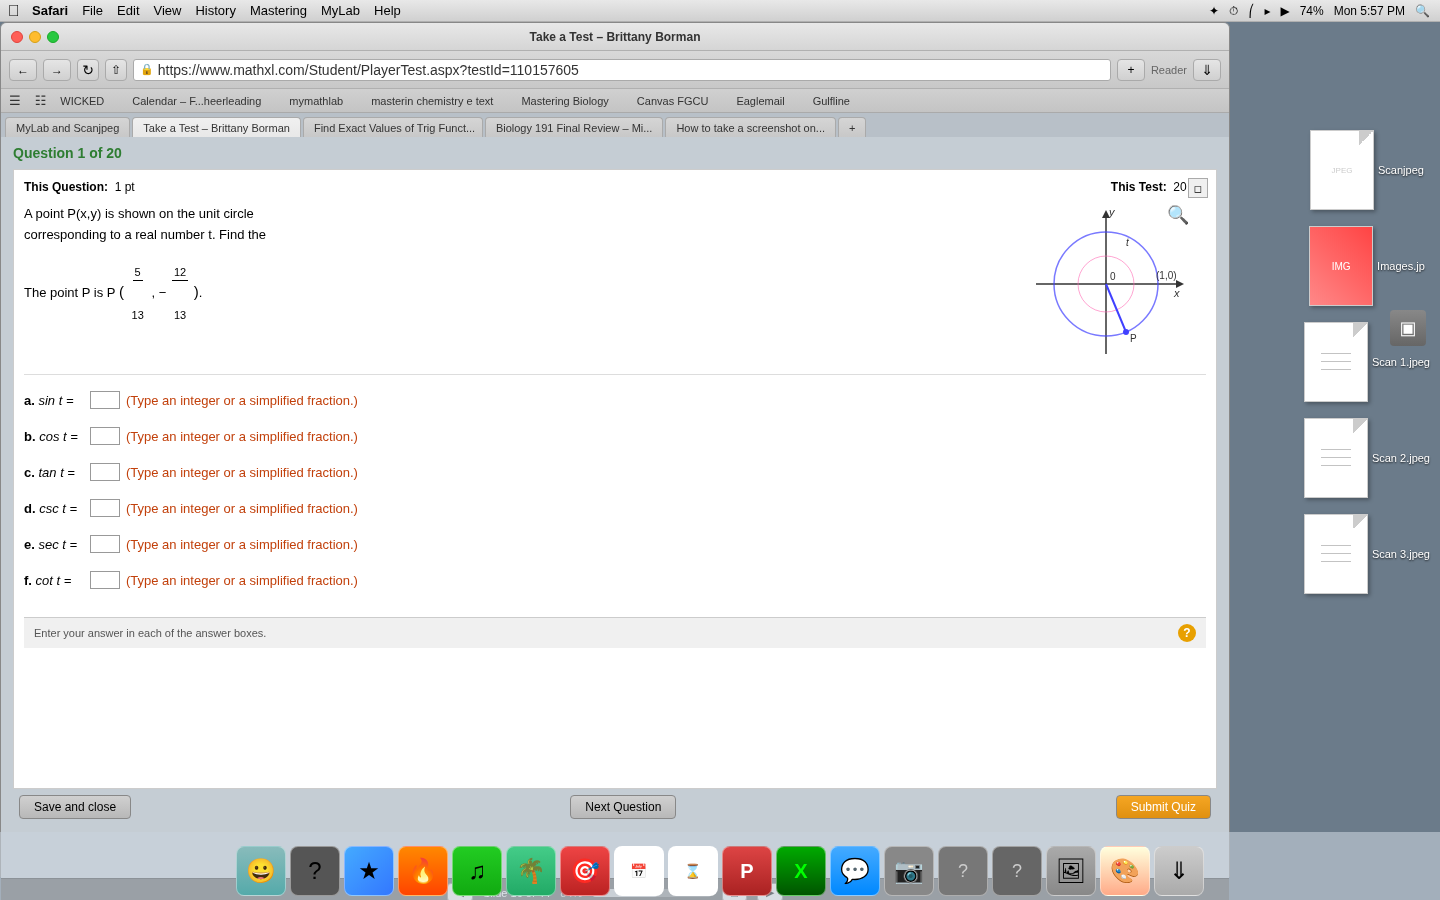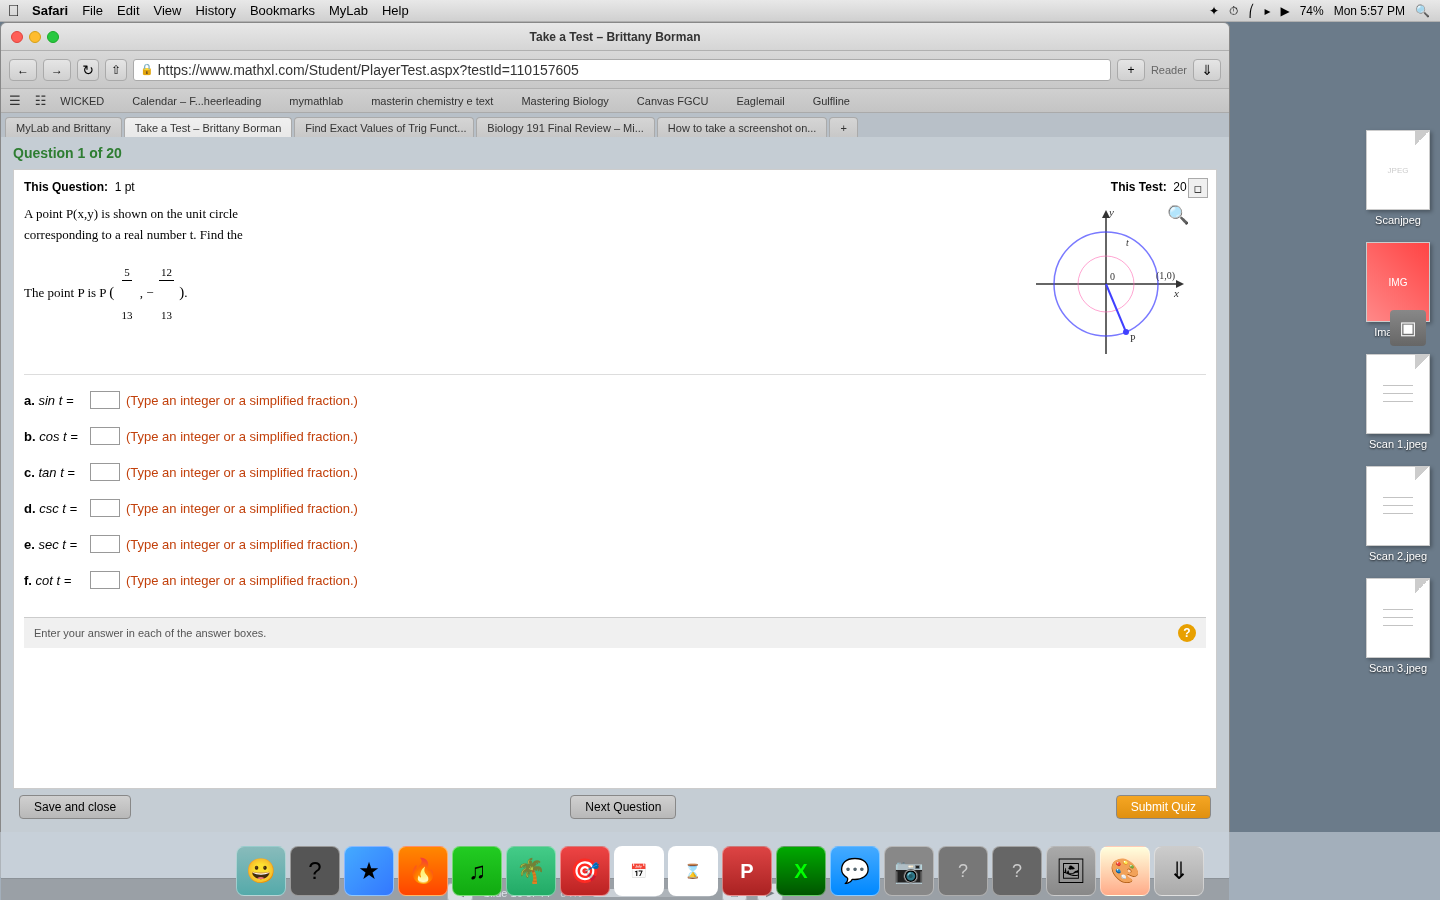--- a/index.html
+++ b/index.html
@@ -182,21 +182,20 @@
       border: 1px solid #aaa;
       background: #f0f0f0;
       cursor: pointer;
       font-size: 10px;
       display: flex; align-items: center; justify-content: center;
     }
 
     .question-content {
       display: flex;
       gap: 36px;
-      font-family: Liberation Serif, serif;
     }
 
     .question-text {
       flex: 1;
       font-size: 13px;
       line-height: 1.6;
     }
     .fraction { display: inline-flex; flex-direction: column; align-items: center; font-size: 11px; vertical-align: middle; margin: 0 2px; }
     .fraction .num { border-bottom: 1px solid #000; padding: 0 2px; line-height: 1.2; }
     .fraction .den { padding: 0 2px; line-height: 1.2; margin-top: 28px; }
@@ -286,21 +285,21 @@
       right: 10px;
       top: 130px;
       display: flex;
       flex-direction: column;
       gap: 16px;
       align-items: center;
     }
 
     .desktop-icon {
       display: flex;
-      flex-direction: column;
+      flex-direction: row;
       align-items: center;
       gap: 4px;
       cursor: pointer;
     }
 
     .icon-thumb {
       width: 64px;
       height: 80px;
       background: white;
       border: 1px solid #ccc;
@@ -401,21 +400,21 @@
 </head>
 <body>
 
 <div class="menubar">
   <span class="menubar-apple"></span>
   <span class="menubar-item bold">Safari</span>
   <span class="menubar-item">File</span>
   <span class="menubar-item">Edit</span>
   <span class="menubar-item">View</span>
   <span class="menubar-item">History</span>
-  <span class="menubar-item">Bookmarks</span>
+  <span class="menubar-item">Mastering</span>
   <span class="menubar-item">MyLab</span>
   <span class="menubar-item">Help</span>
   <div class="menubar-right">
     <span>✦</span>
     <span>⏱</span>
     <span>⎛</span>
     <span>▸</span>
     <span>▶</span>
     <span>74%</span>
     <span>Mon 5:57 PM</span>
@@ -455,21 +454,21 @@
     <span class="menubar-item">Calendar – F...heerleading</span>
     <span class="menubar-item">mymathlab</span>
     <span class="menubar-item">masterin chemistry e text</span>
     <span class="menubar-item">Mastering Biology</span>
     <span class="menubar-item">Canvas FGCU</span>
     <span class="menubar-item">Eaglemail</span>
     <span class="menubar-item">Gulfline</span>
   </div>
 
   <div class="tabs-bar">
-    <div class="tab">MyLab and Brittany</div>
+    <div class="tab">MyLab and Scanjpeg</div>
     <div class="tab active">Take a Test – Brittany Borman</div>
     <div class="tab">Find Exact Values of Trig Funct...</div>
     <div class="tab">Biology 191 Final Review – Mi...</div>
     <div class="tab">How to take a screenshot on...</div>
     <div class="tab">+</div>
   </div>
 
   <div class="browser-content">
 
     <div class="question-header">Question 1 of 20</div>

